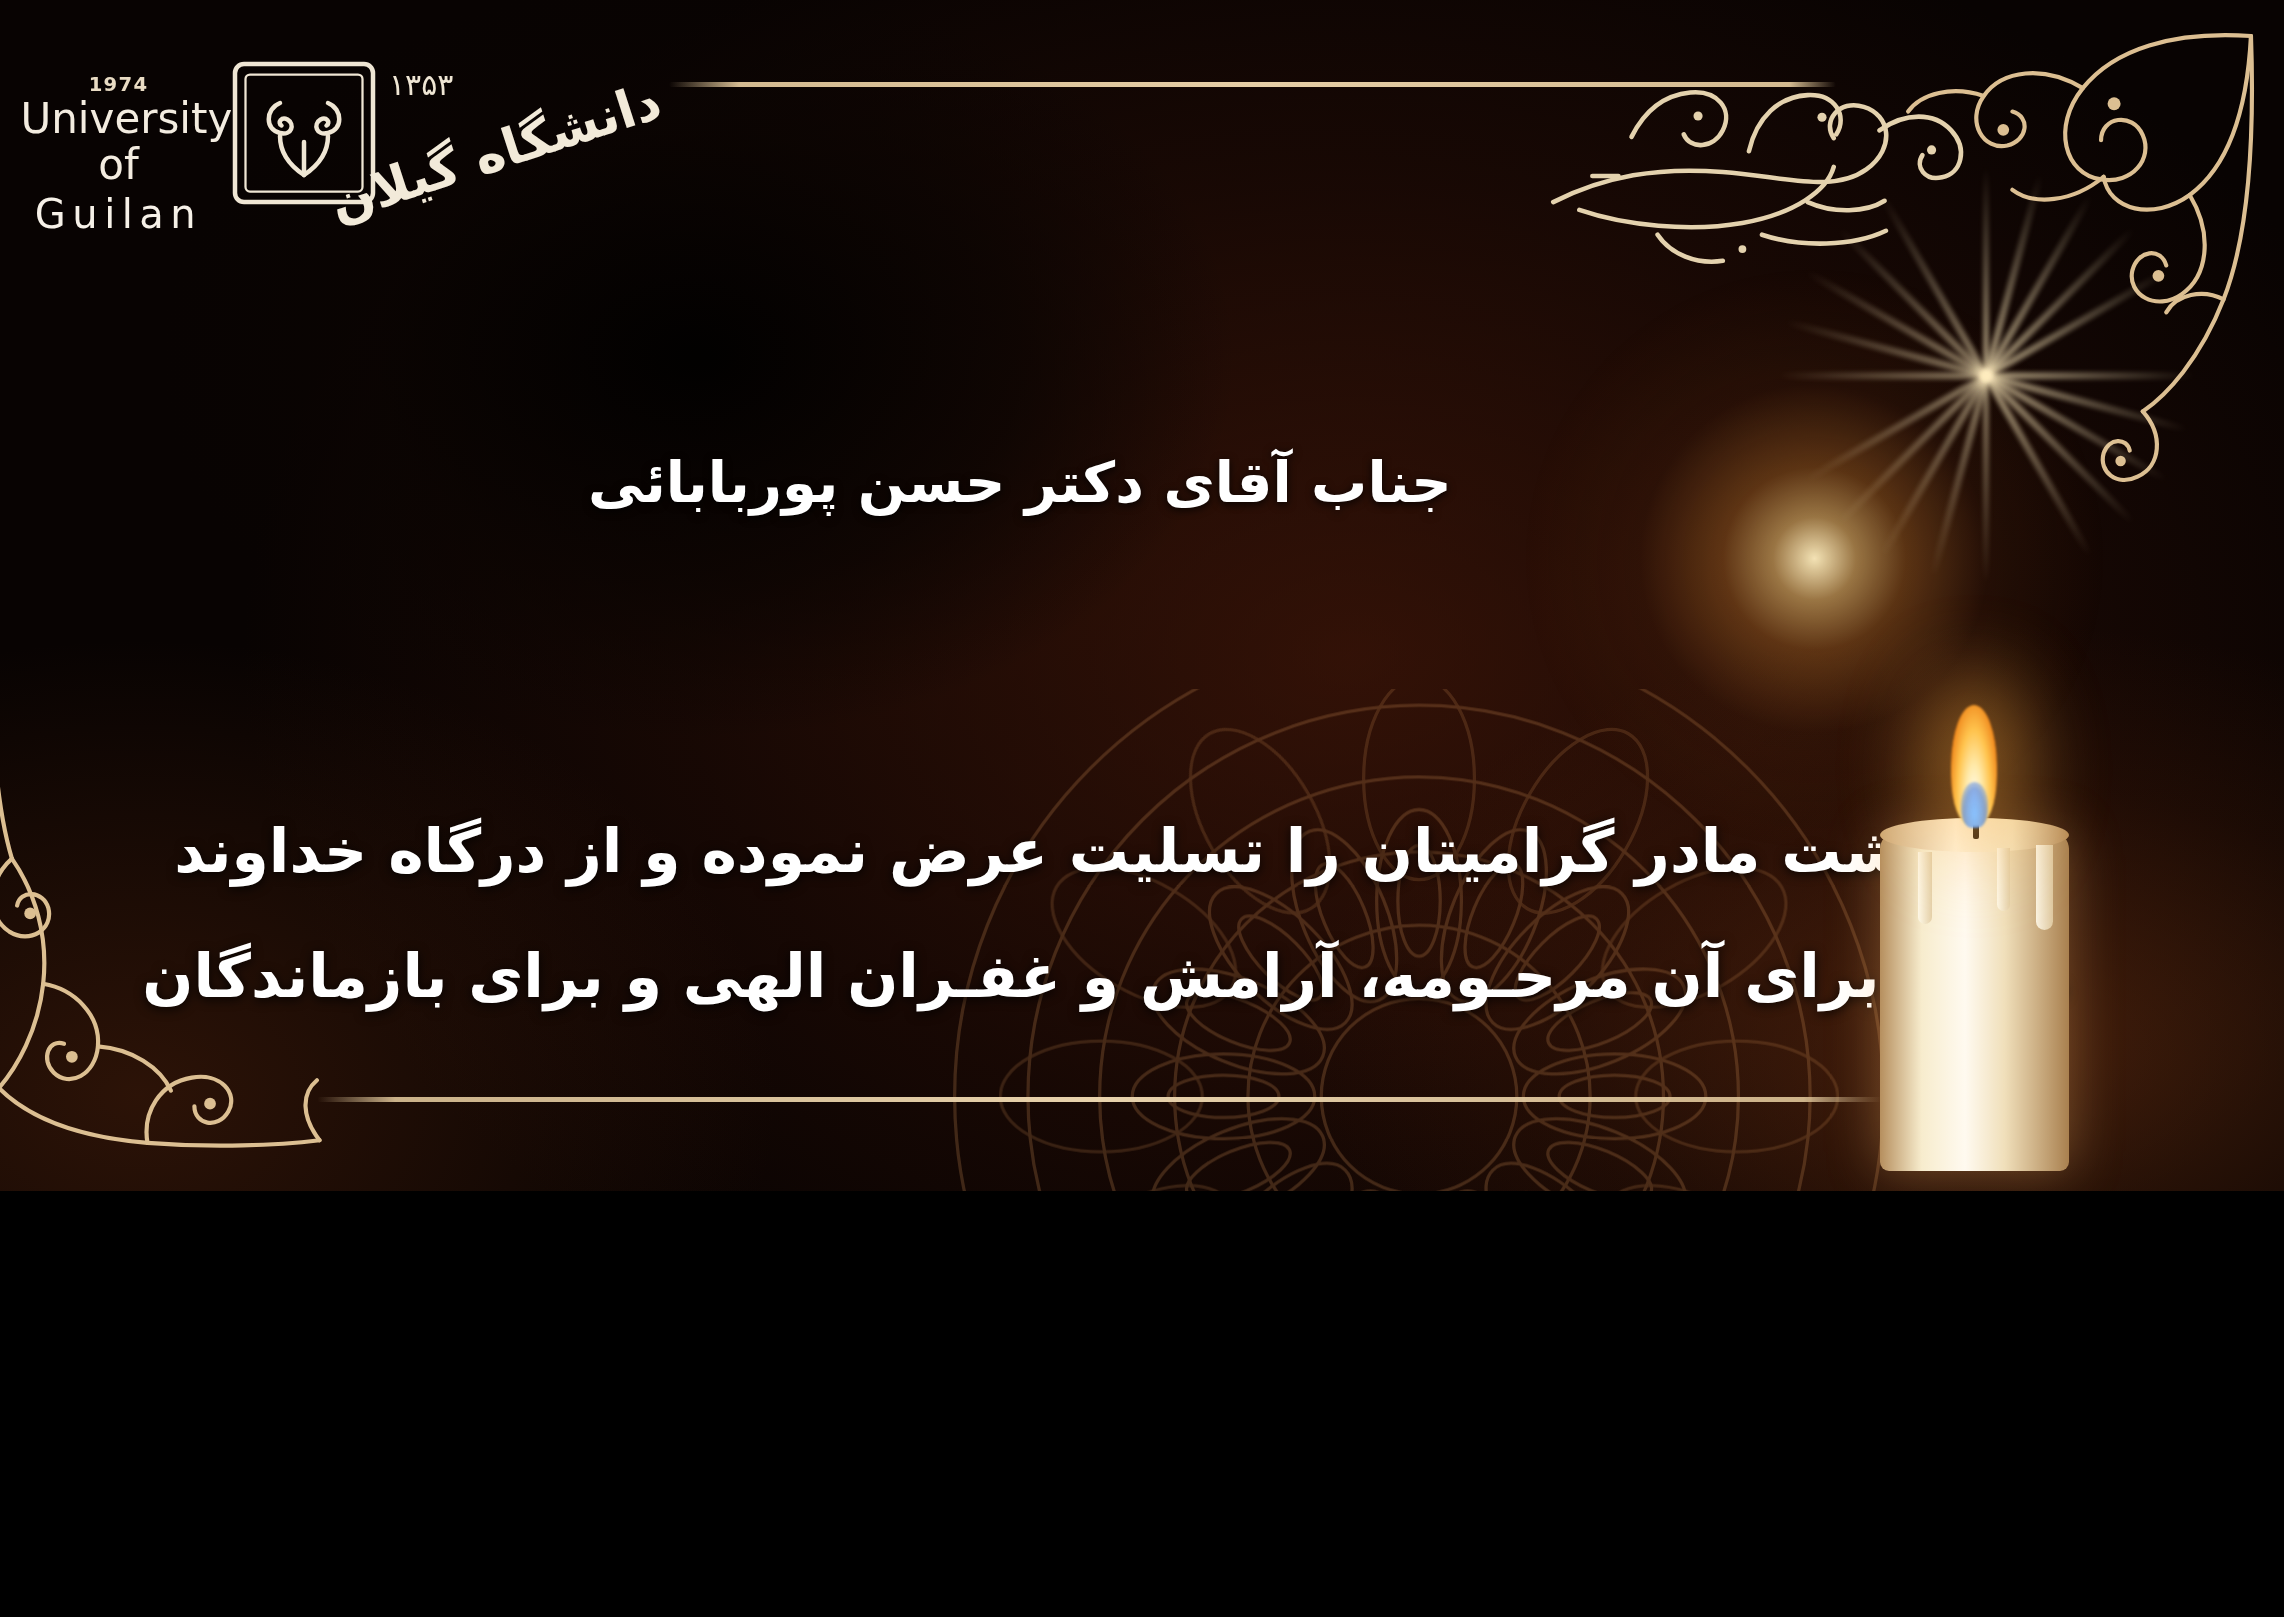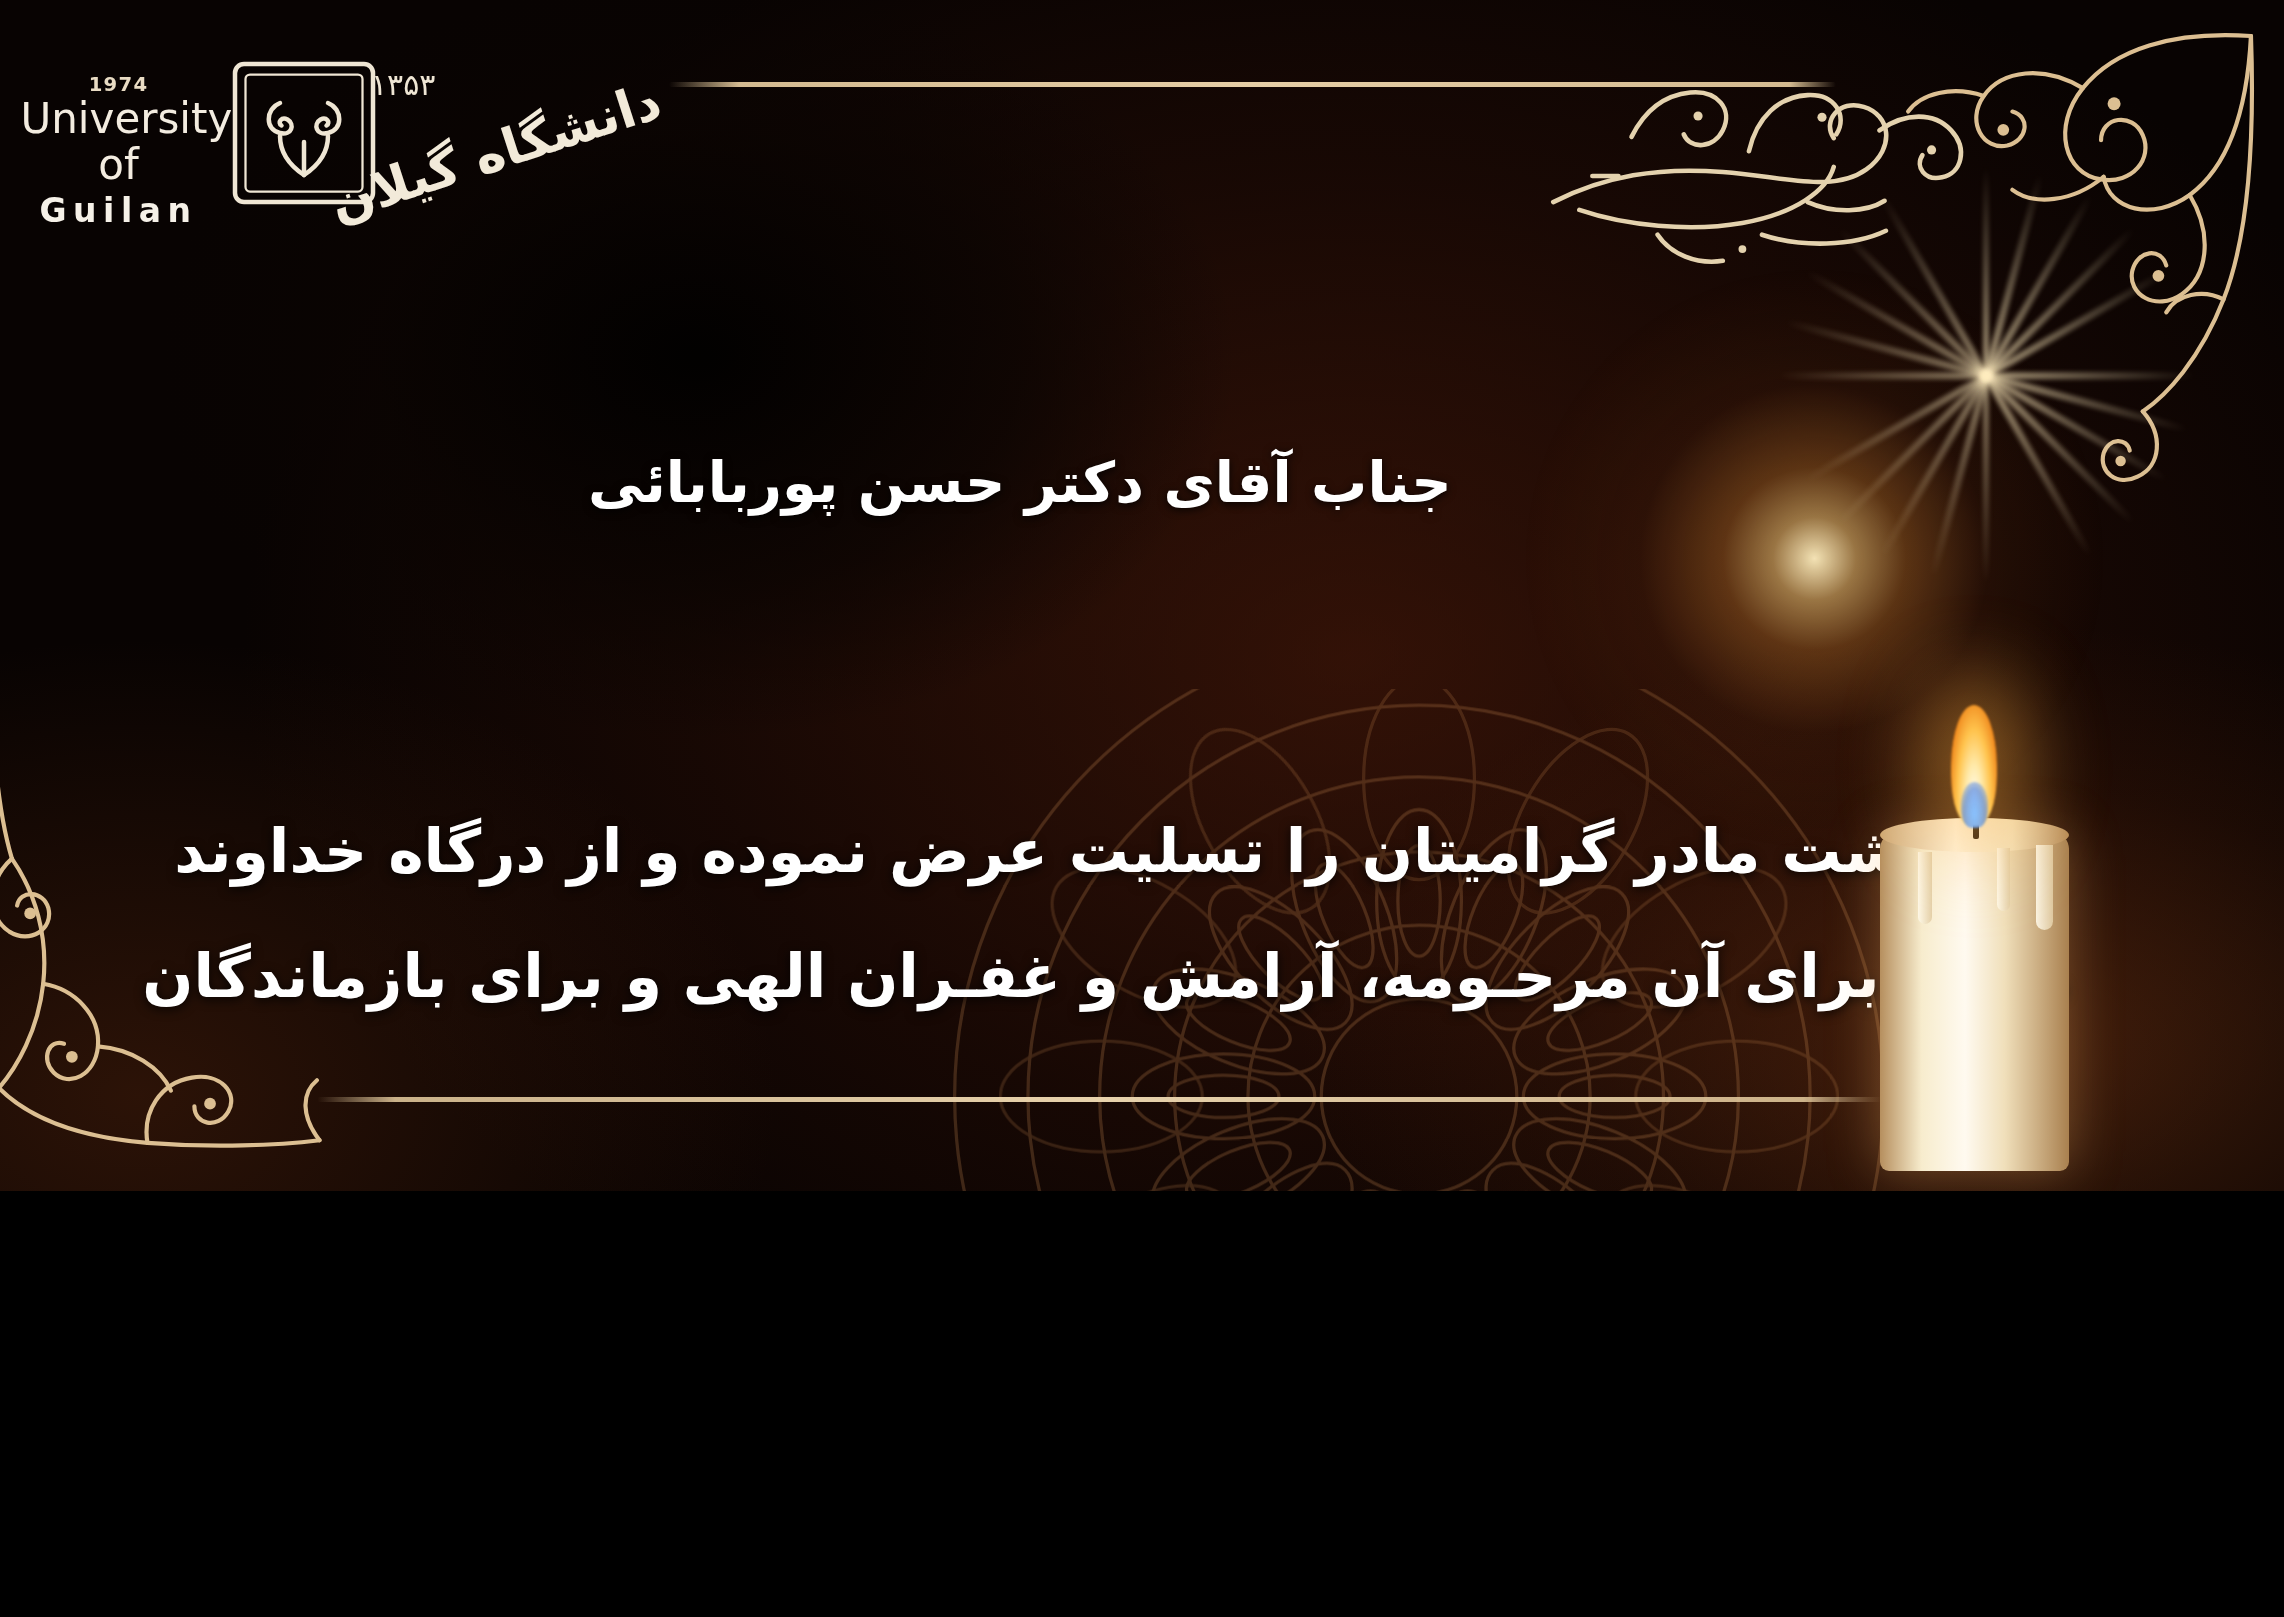--- a/index.html
+++ b/index.html
@@ -81,36 +81,36 @@
     font-weight: bold;
     color: #e9dcc4;
   }
   .logo-en .uni {
     font-size: 42px;
     font-weight: 400;
     line-height: 1.1;
     color: #f3ece0;
   }
   .logo-en .guilan {
-    font-size: 33px;
-    font-weight: bold;
+    font-size: 40px;
+    font-weight: normal;
     letter-spacing: 6.5px;
     color: #f6f1e8;
     margin-top: 2.6px;
   }
   .logo-mark {
     position: absolute;
     left: 215px;
     top: 6.5px;
     width: 150px;
     height: 150px;
   }
   .logo-year-fa {
     position: absolute;
-    left: 357px;
+    left: 375px;
     top: 15.7px;
     font-size: 30px;
     color: #efe6d4;
     font-family: "DejaVu Sans", sans-serif;
   }
   .logo-fa {
     position: absolute;
     left: 365px;
     top: 34px;
     width: 287px;

